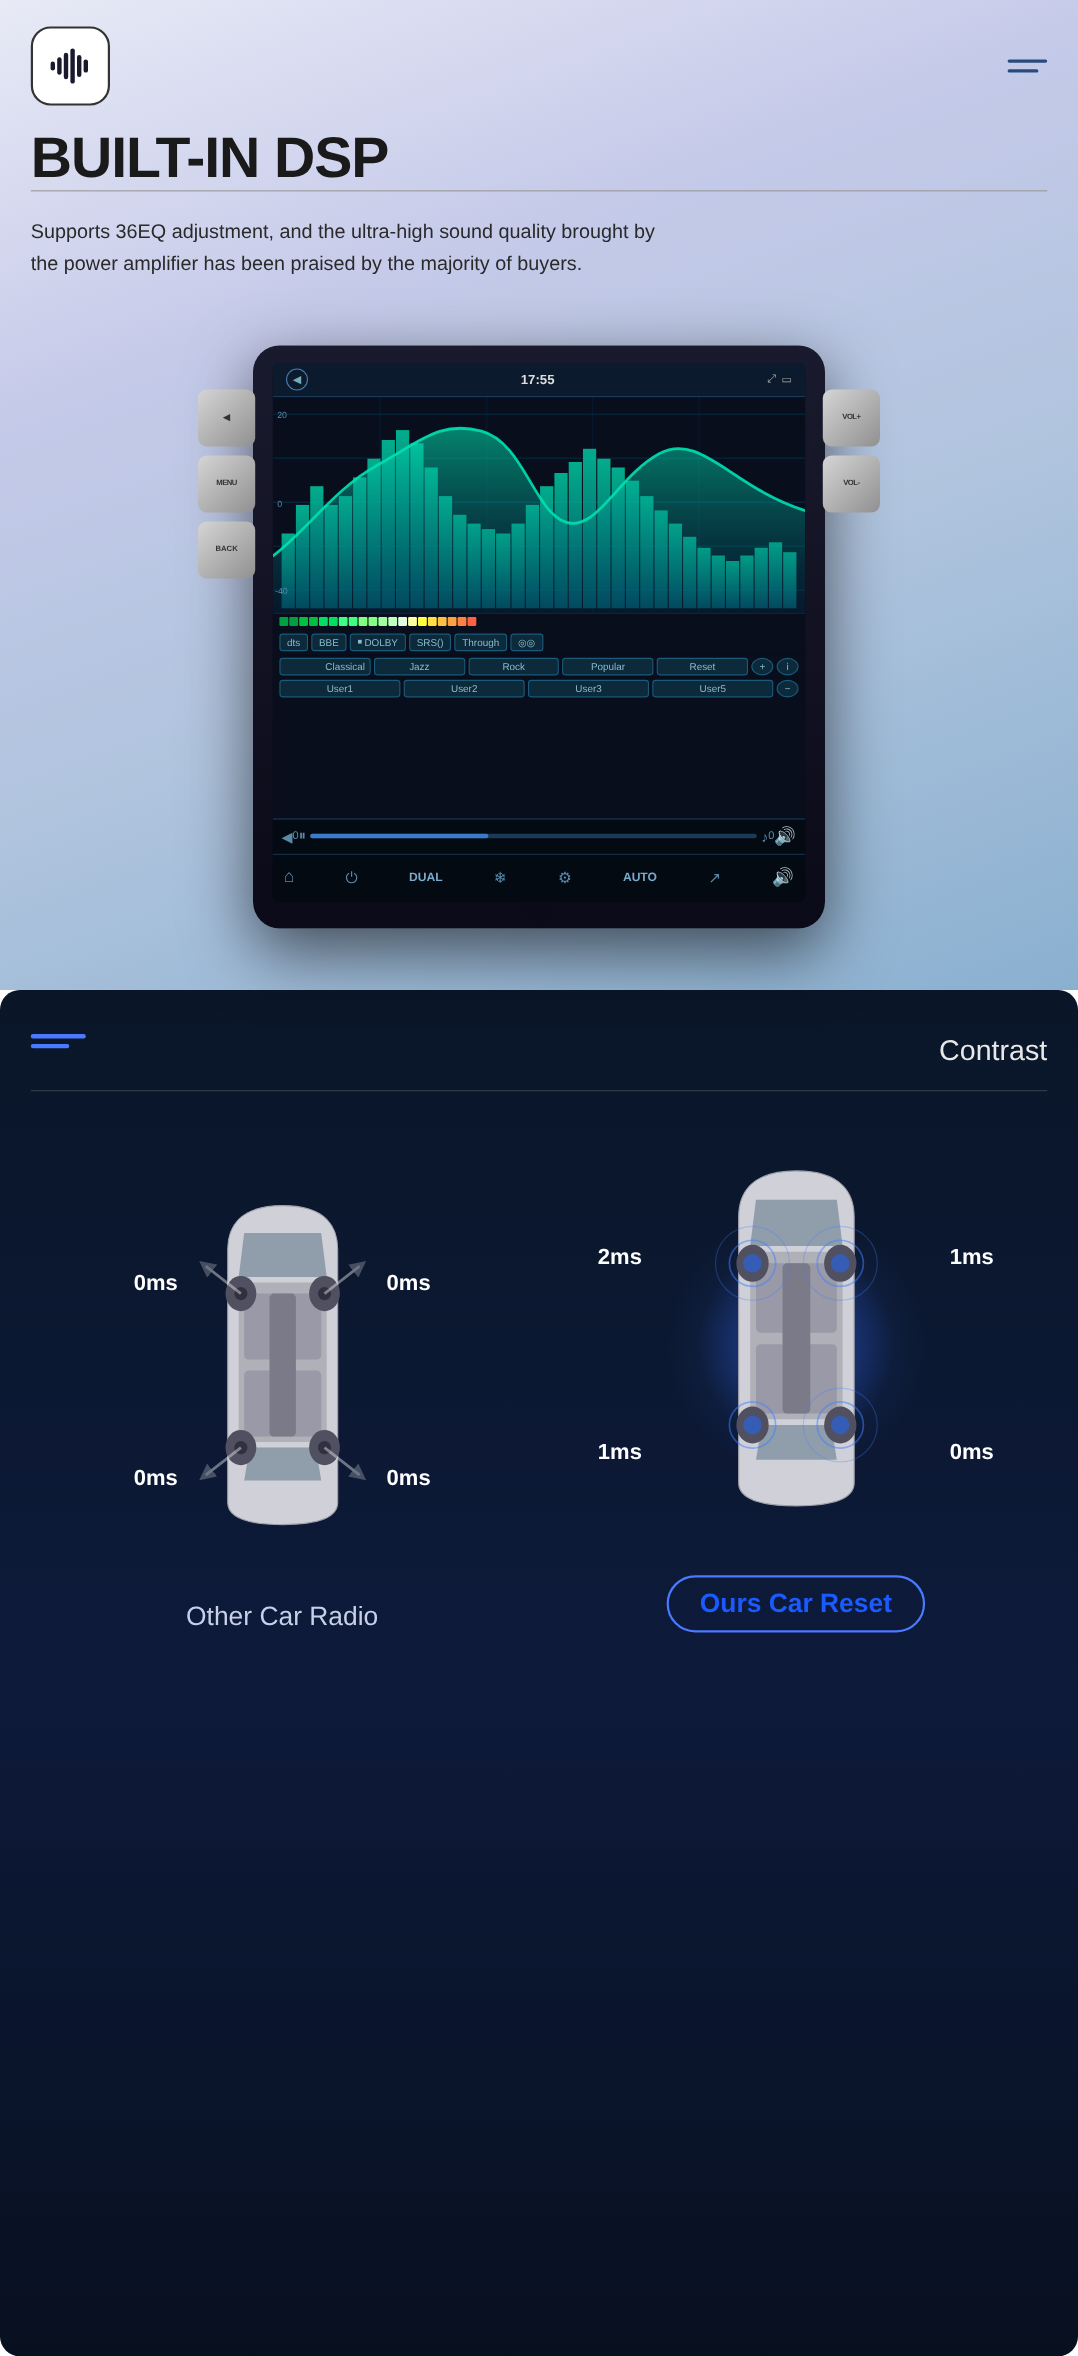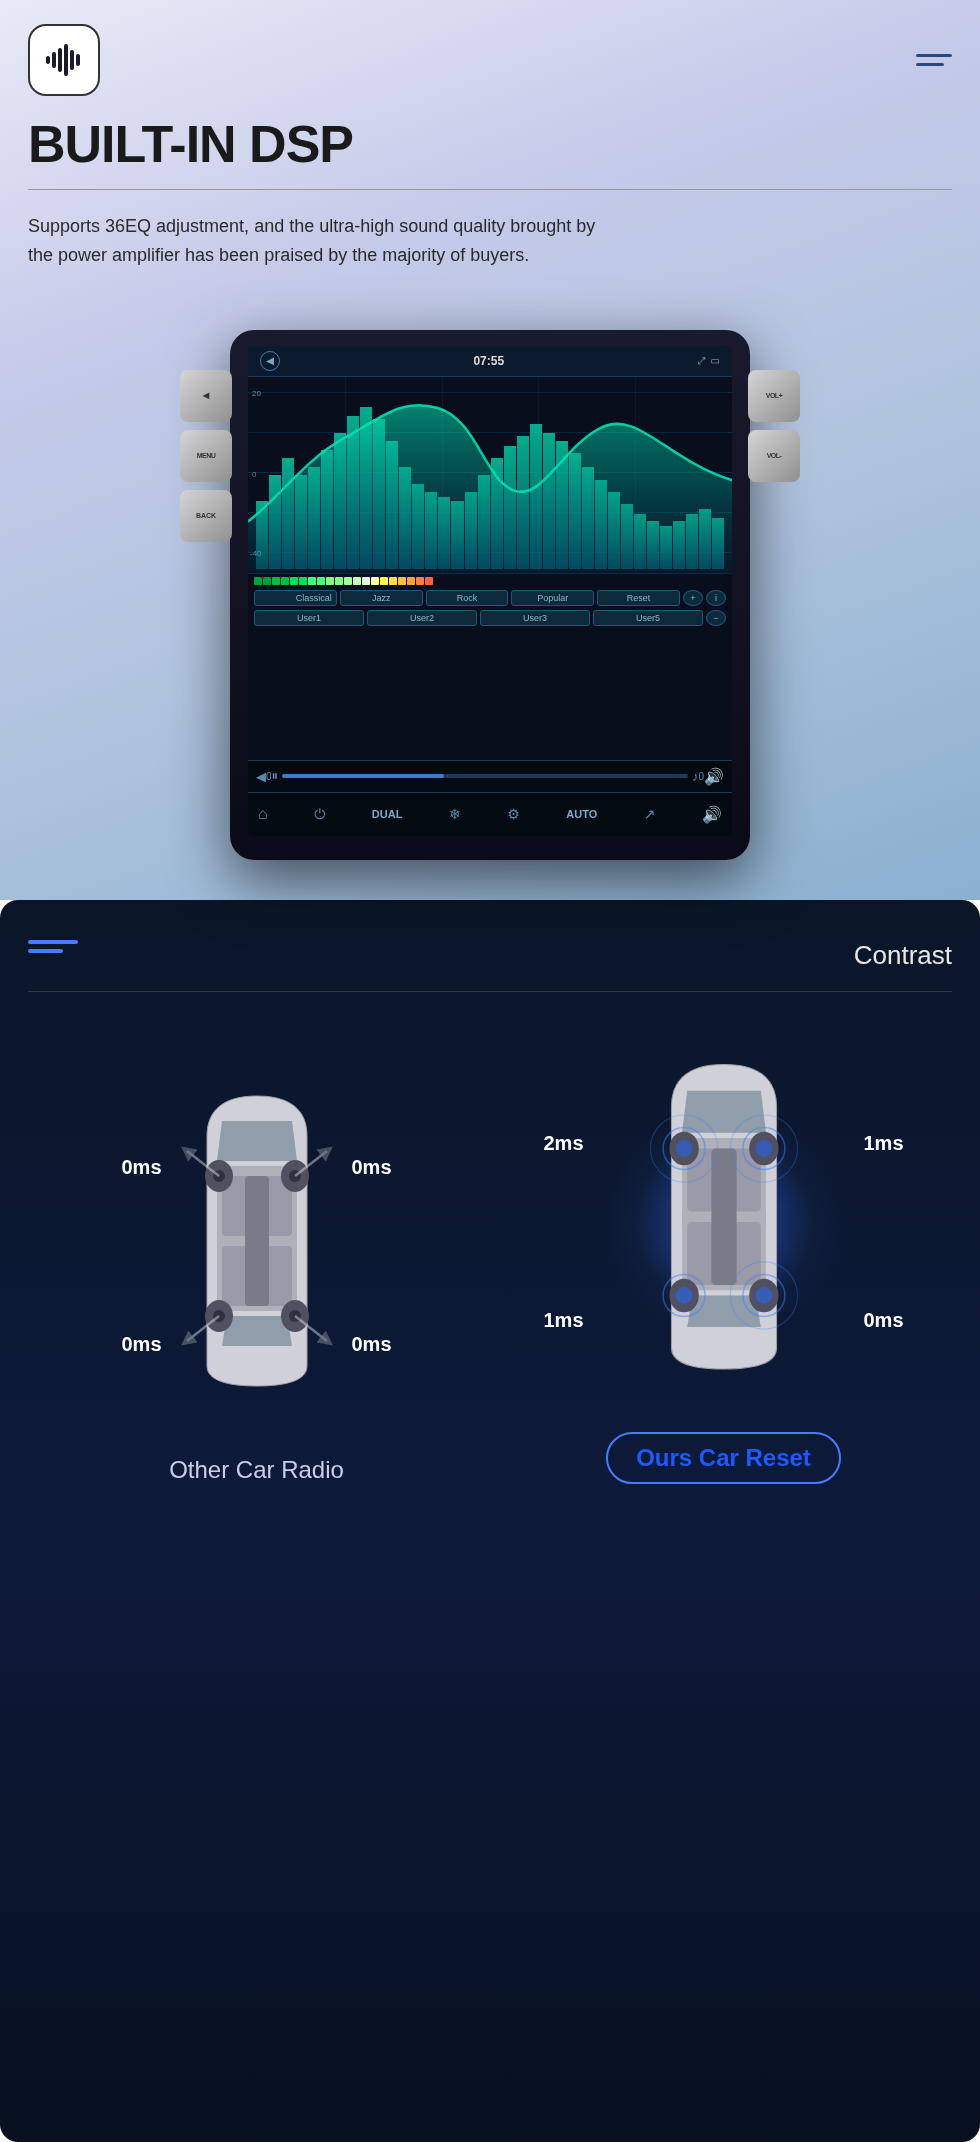--- a/index.html
+++ b/index.html
@@ -50,21 +50,20 @@
     }
 
     .hamburger-line:nth-child(1) { width: 36px; }
     .hamburger-line:nth-child(2) { width: 28px; }
 
     .page-title {
       font-size: 52px;
       font-weight: 900;
       color: #1a1a1a;
       letter-spacing: -1px;
-      margin-bottom: 16px;
       line-height: 1.1;
     }
 
     .divider {
       border: none;
       border-top: 1.5px solid #999;
       margin-bottom: 22px;
     }
 
     .subtitle-text {
@@ -220,21 +219,21 @@
 
         <div style="position:absolute; right:-50px; top:40px; display:flex; flex-direction:column; gap:8px;">
           <div style="width:52px;height:52px;background:linear-gradient(135deg,#d5d5d5,#909090);border-radius:8px;display:flex;align-items:center;justify-content:center;font-size:7px;color:#333;font-weight:700;letter-spacing:-0.5px;">VOL+</div>
           <div style="width:52px;height:52px;background:linear-gradient(135deg,#d5d5d5,#909090);border-radius:8px;display:flex;align-items:center;justify-content:center;font-size:7px;color:#333;font-weight:700;letter-spacing:-0.5px;">VOL-</div>
         </div>
 
         <div style="margin:16px 18px 18px 18px; background:#080e1c; border-radius:6px; height:490px; overflow:hidden; position:relative;">
 
           <div style="display:flex;justify-content:space-between;align-items:center;padding:5px 12px;background:#0c1a2e;border-bottom:1px solid #1a3a5c;">
             <div style="width:20px;height:20px;border:1.5px solid #4a7aaa;border-radius:50%;display:flex;align-items:center;justify-content:center;color:#7ab;font-size:10px;">◀</div>
-            <div style="color:#ddd;font-size:12px;font-weight:600;">07:55</div>
+            <div style="color:#ddd;font-size:12px;font-weight:600;">17:55</div>
             <div style="display:flex;gap:5px;color:#aaa;font-size:10px;">
               <span>⤢</span>
               <span>▭</span>
             </div>
           </div>
 
           <div style="height:197px;position:relative;padding:4px 8px;border-bottom:1px solid #122840;">
 
             <div style="position:absolute;top:15px;left:0;right:0;height:1px;background:rgba(0,120,180,0.25);"></div>
             <div style="position:absolute;top:55px;left:0;right:0;height:1px;background:rgba(0,120,180,0.25);"></div>
@@ -322,20 +321,30 @@
               <div style="width:8px;height:8px;background:#ffffa0;border-radius:1px;"></div>
               <div style="width:8px;height:8px;background:#ffff40;border-radius:1px;"></div>
               <div style="width:8px;height:8px;background:#ffe040;border-radius:1px;"></div>
               <div style="width:8px;height:8px;background:#ffc040;border-radius:1px;"></div>
               <div style="width:8px;height:8px;background:#ffa040;border-radius:1px;"></div>
               <div style="width:8px;height:8px;background:#ff8040;border-radius:1px;"></div>
               <div style="width:8px;height:8px;background:#ff6040;border-radius:1px;"></div>
             </div>
           </div>
 
+          <div style="padding:4px 6px;display:flex;gap:3px;background:#080e1c;">
+            <div style="padding:2px 6px;background:#0d2a3a;border:0.5px solid #1a5a7a;border-radius:3px;color:#8bc;font-size:9px;">dts</div>
+            <div style="padding:2px 6px;background:#0d2a3a;border:0.5px solid #1a5a7a;border-radius:3px;color:#8bc;font-size:9px;">BBE</div>
+            <div style="padding:2px 6px;background:#0d2a3a;border:0.5px solid #1a5a7a;border-radius:3px;color:#8bc;font-size:9px;display:flex;align-items:center;gap:2px;">
+              <span style="font-size:7px;">■</span>DOLBY
+            </div>
+            <div style="padding:2px 6px;background:#0d2a3a;border:0.5px solid #1a5a7a;border-radius:3px;color:#8bc;font-size:9px;">SRS()</div>
+            <div style="padding:2px 6px;background:#0d2a3a;border:0.5px solid #1a5a7a;border-radius:3px;color:#8bc;font-size:9px;">Through</div>
+            <div style="padding:2px 6px;background:#0d2a3a;border:0.5px solid #1a5a7a;border-radius:3px;color:#8bc;font-size:9px;">◎◎</div>
+          </div>
 
           <div style="padding:2px 6px;display:flex;gap:3px;background:#080e1c;">
             <div style="flex:1;padding:2px 4px;background:#0d2a3a;border:0.5px solid #1a5a7a;border-radius:3px;color:#8bc;font-size:9px;text-align:right;">Classical</div>
             <div style="flex:1;padding:2px 4px;background:#0d2a3a;border:0.5px solid #1a5a7a;border-radius:3px;color:#8bc;font-size:9px;text-align:center;">Jazz</div>
             <div style="flex:1;padding:2px 4px;background:#0d2a3a;border:0.5px solid #1a5a7a;border-radius:3px;color:#8bc;font-size:9px;text-align:center;">Rock</div>
             <div style="flex:1;padding:2px 4px;background:#0d2a3a;border:0.5px solid #1a5a7a;border-radius:3px;color:#8bc;font-size:9px;text-align:center;">Popular</div>
             <div style="flex:1;padding:2px 4px;background:#0d2a3a;border:0.5px solid #1a5a7a;border-radius:3px;color:#8bc;font-size:9px;text-align:center;">Reset</div>
             <div style="width:20px;padding:2px;background:#0d2a3a;border:0.5px solid #1a5a7a;border-radius:50%;color:#8bc;font-size:9px;text-align:center;">+</div>
             <div style="width:20px;padding:2px;background:#0d2a3a;border:0.5px solid #1a5a7a;border-radius:50%;color:#8bc;font-size:9px;text-align:center;">i</div>
           </div>

